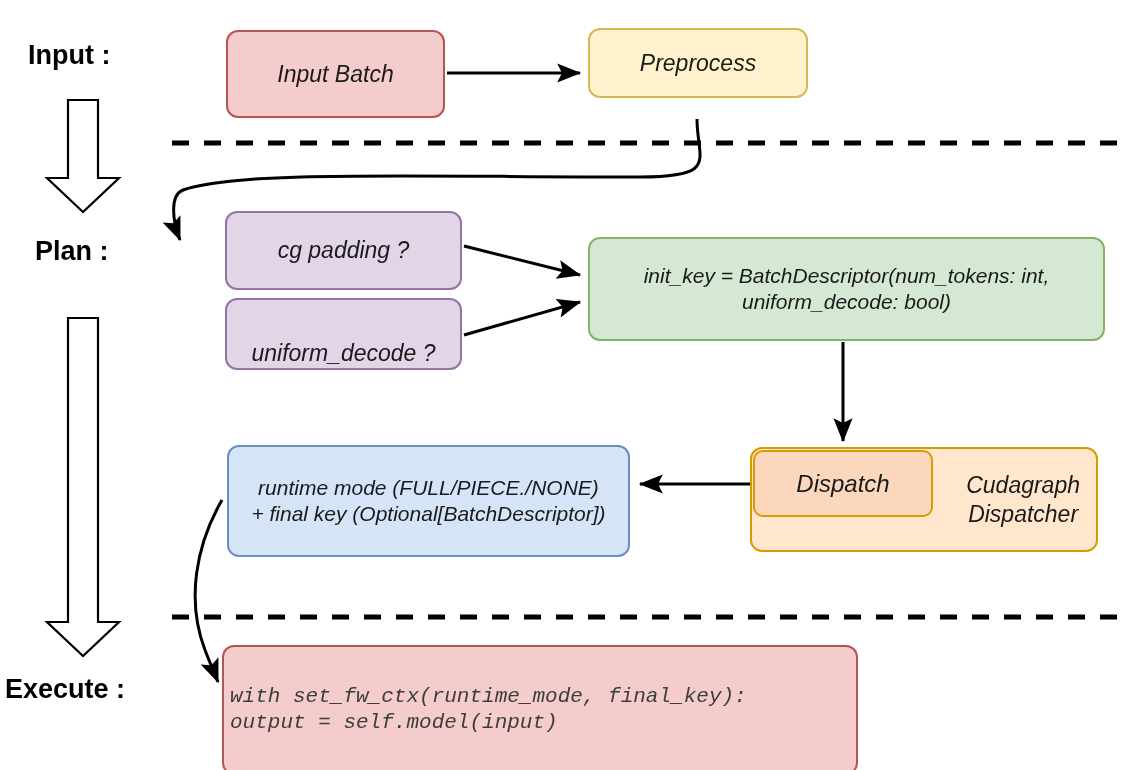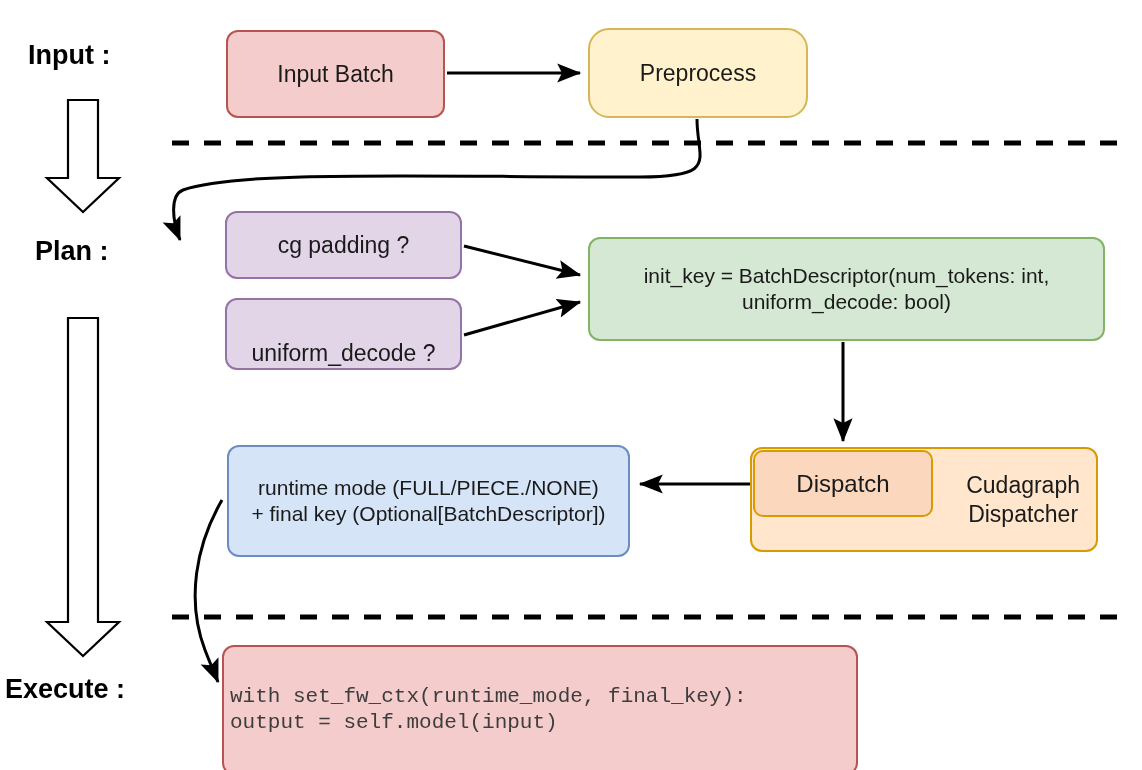--- a/index.html
+++ b/index.html
@@ -38,33 +38,34 @@
     box-sizing: border-box;
     border-radius: 12px;
     border: 2px solid #0f172a;
     display: flex;
     align-items: center;
     justify-content: center;
     text-align: center;
     font-family: "Liberation Sans", sans-serif;
     color: #1a1a1a;
     line-height: 1.25;
+    font-style: italic;
   }
   .node-text { display: block; white-space: pre-line; }
 
   #node-input-batch {
     left: 226px; top: 30px; width: 219px; height: 88px;
     background: #f5cccc; border-color: #b85450; font-size: 23px;
   }
   #node-preprocess {
-    left: 588px; top: 28px; width: 220px; height: 90px;
-    background: #fff2cc; border-color: #d6b656; font-size: 23px; border-radius: 21px;
+    left: 588px; top: 28px; width: 220px; height: 70px;
+    background: #fff2cc; border-color: #d6b656; font-size: 23px;
   }
   #node-cg-padding {
-    left: 225px; top: 211px; width: 237px; height: 68px;
+    left: 225px; top: 211px; width: 237px; height: 79px;
     background: #e1d5e7; border-color: #9673a6; font-size: 23px;
   }
   #node-uniform-decode {
     left: 225px; top: 298px; width: 237px; height: 72px;
     background: #e1d5e7; border-color: #9673a6; font-size: 23px; align-items: flex-end;
   }
   #node-init-key {
     left: 588px; top: 237px; width: 517px; height: 104px;
     background: #d5e8d4; border-color: #82b366; font-size: 21px;
   }

